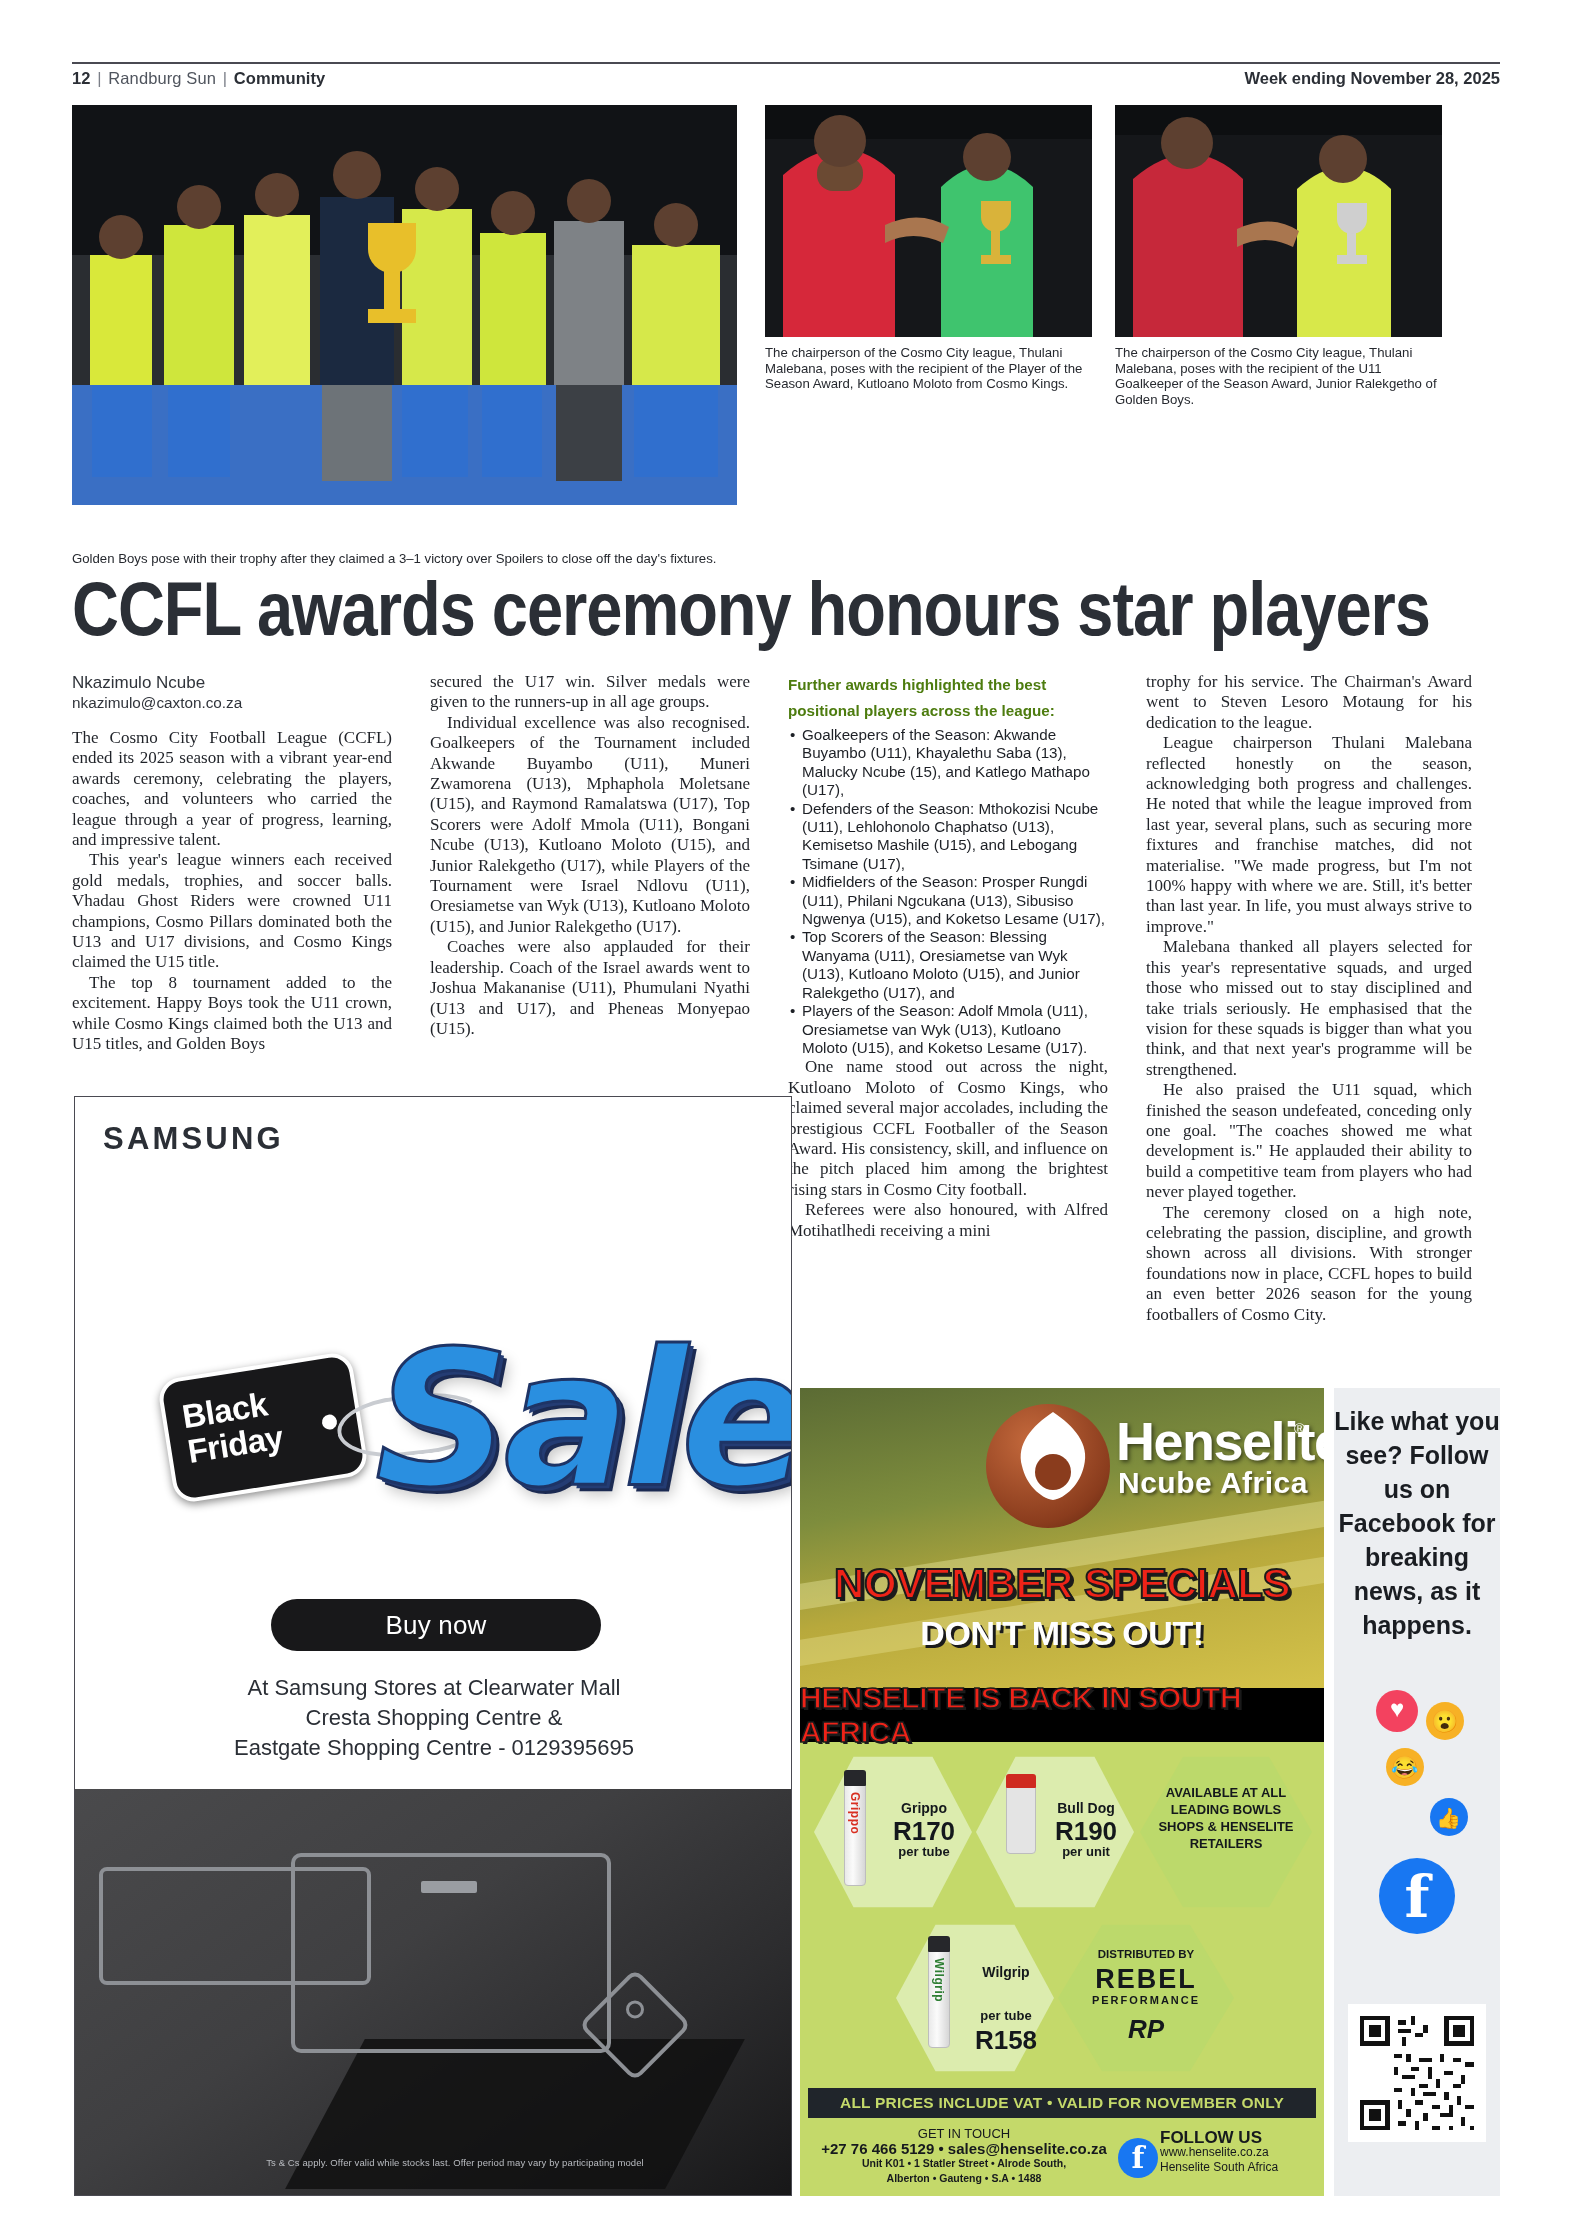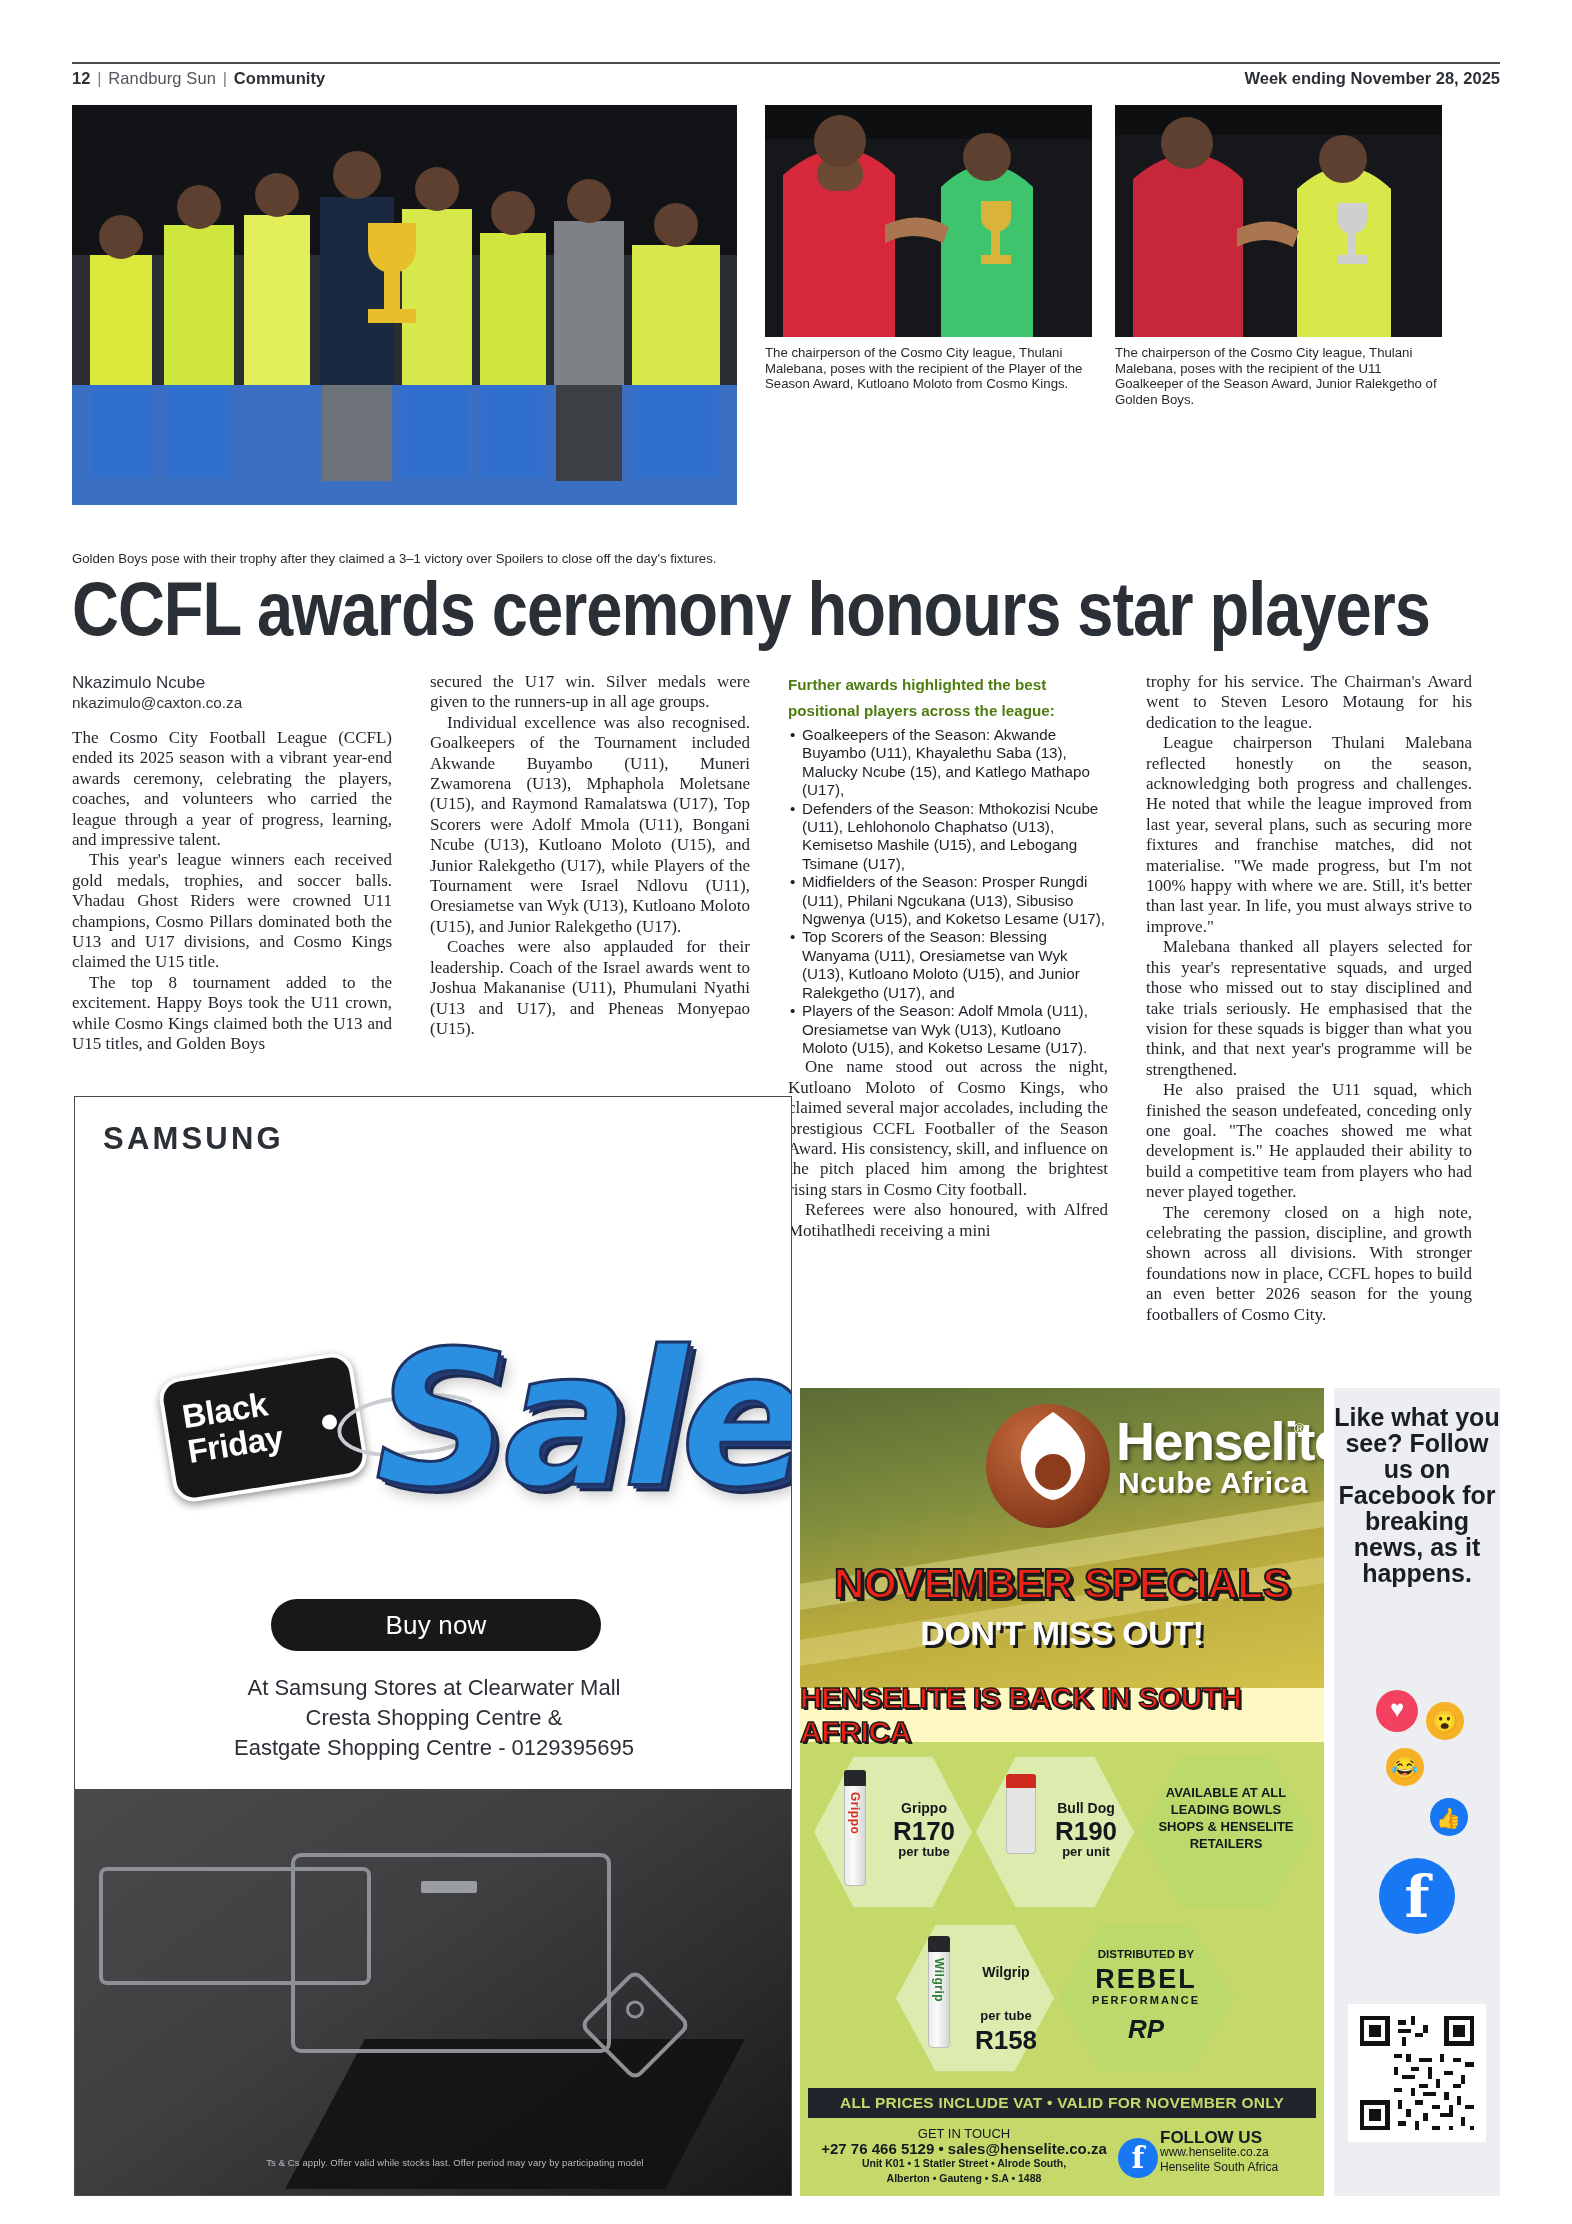--- a/index.html
+++ b/index.html
@@ -167,21 +167,21 @@
   .hens-logo-sub { position: absolute; left: 318px; top: 78px; color: #ffffff;
     font-weight: bold; font-size: 30px; letter-spacing: .5px;
     text-shadow: 2px 2px 3px rgba(0,0,0,.5); }
   .hens-nov { position: absolute; left: 0; top: 172px; width: 524px; text-align: center;
     color: #ee2318; font-weight: bold; font-size: 42px; letter-spacing: -.5px;
     -webkit-text-stroke: 2px #1b1b1b; text-shadow: 3px 3px 0 #1b1b1b; }
   .hens-dont { position: absolute; left: 0; top: 226px; width: 524px; text-align: center;
     color: #ffffff; font-weight: bold; font-size: 34px; letter-spacing: -.4px;
     text-shadow: 3px 3px 0 #1b1b1b; }
   .hens-back { position: absolute; left: 0; top: 300px; width: 524px; height: 54px;
-    background: #fef9c3; color: #ee2318; font-weight: bold; font-size: 30px;
+    background: #000000; color: #ee2318; font-weight: bold; font-size: 30px;
     display:flex; align-items:center; justify-content:center; letter-spacing: -.4px;
     -webkit-text-stroke: 1.5px #1b1b1b; text-shadow: 2px 2px 0 #1b1b1b; }
 
   .hex-area { position: absolute; left: 0; top: 356px; width: 524px; height: 340px; }
   .hex { position: absolute; background: #dcecae;
     clip-path: polygon(25% 3%, 75% 3%, 100% 50%, 75% 97%, 25% 97%, 0 50%);
     border: 0; }
   .hex.dark { background: #bcd96b; }
   .hex-lbl { position: absolute; width: 100%; text-align: center; color: #14181c;
     font-weight: bold; }
@@ -207,21 +207,21 @@
   .hf-fb { position: absolute; left: 318px; top: 16px; width: 40px; height: 40px;
     background: #1877f2; border-radius: 50%; color:#fff; font-weight: bold;
     font-size: 30px; text-align:center; line-height: 40px; font-family: "DejaVu Serif", serif; }
   .qr { position: absolute; left: 1336px; top: 2092px; width: 108px; height: 108px;
     background: #fff; }
 
   
   .fbpromo { position: absolute; left: 1334px; top: 1388px; width: 166px; height: 808px;
     background: #eceef1; overflow: hidden; }
   .fb-head { position: absolute; left: 0; top: 16px; width: 166px; text-align: center;
-    font-weight: bold; font-size: 25px; line-height: 26px; color: #1a1d22; }
+    font-weight: bold; font-size: 25px; line-height: 34px; color: #1a1d22; }
   .fb-emoji-wrap { position: absolute; left: 0; top: 302px; width: 166px; }
   .em { position: absolute; border-radius: 50%; }
   .em-love { left: 42px; top: 0; width: 42px; height: 42px; background: #f3425f; }
   .em-love::after { content:"♥"; position:absolute; left: 0; top: -4px; width: 42px;
     text-align:center; color: #fff; font-size: 24px; line-height: 46px; }
   .em-wow { left: 92px; top: 12px; width: 38px; height: 38px; background: #f7b125; }
   .em-wow::after { content:"😮"; position:absolute; left:0; top:0; width:38px; text-align:center;
     font-size: 22px; line-height: 40px; }
   .em-haha { left: 52px; top: 58px; width: 38px; height: 38px; background: #f7b125; }
   .em-haha::after { content:"😂"; position:absolute; left:0; top:0; width:38px; text-align:center;

